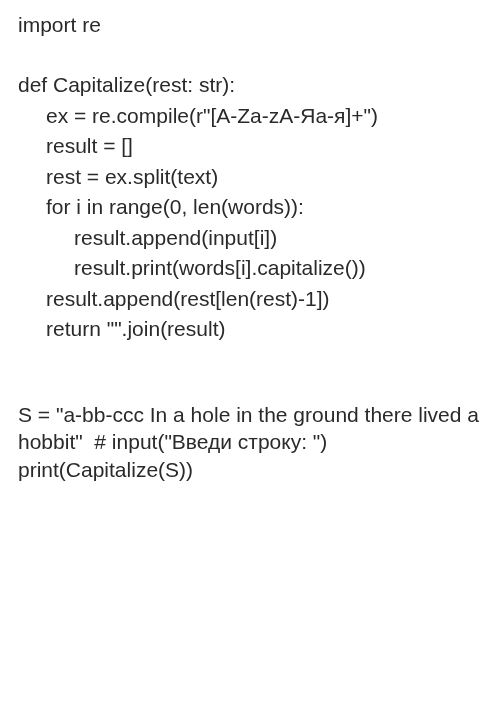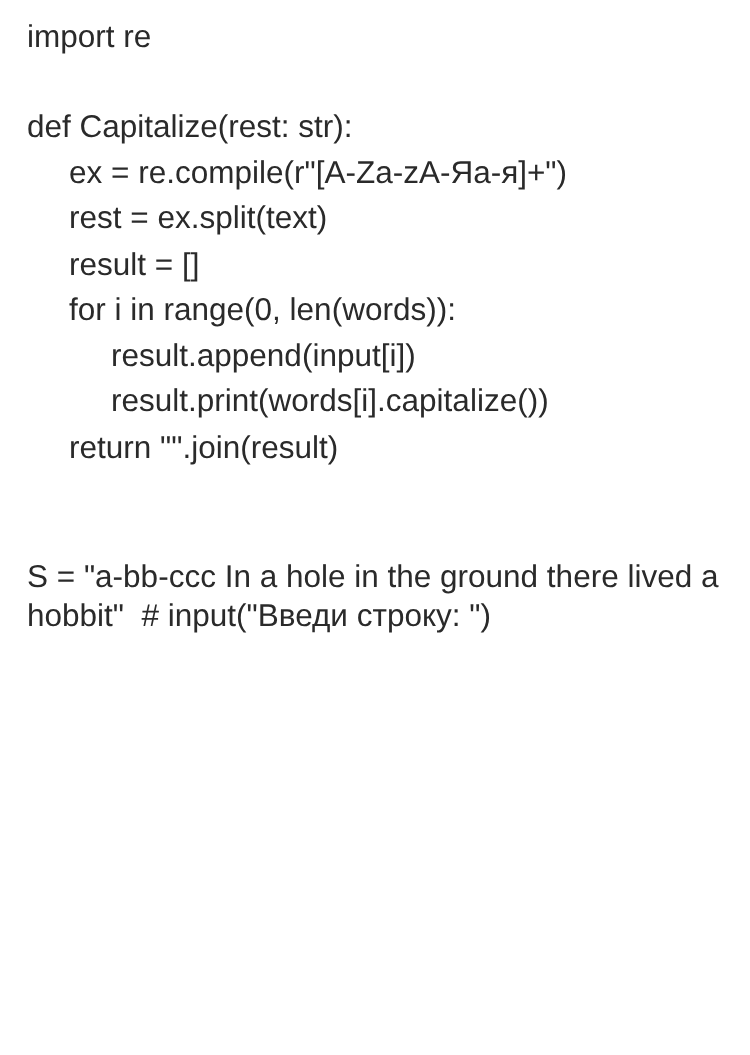--- a/index.html
+++ b/index.html
@@ -28,21 +28,23 @@
   .tight { line-height: 1.25; }
 </style>
 </head>
 <body>
 
 <div class="page">
   <div class="line">import re</div>
   <div class="spacer"></div>
   <div class="line">def Capitalize(rest: str):</div>
   <div class="line indent1">ex = re.compile(r"[A-Za-zА-Яа-я]+")</div>
+  <div class="line indent1">result = []</div>
   <div class="line indent1">rest = ex.split(text)</div>
-  <div class="line indent1">result = []</div>
   <div class="line indent1">for i in range(0, len(words)):</div>
   <div class="line indent2">result.append(input[i])</div>
   <div class="line indent2">result.print(words[i].capitalize())</div>
+  <div class="line indent1">result.append(rest[len(rest)-1])</div>
   <div class="line indent1">return "".join(result)</div>
   <div class="spacer-lg"></div>
   <div class="line tight">S = "a-bb-ccc In a hole in the ground there lived a hobbit"  # input("Введи строку: ")</div>
+  <div class="line">print(Capitalize(S))</div>
 </div>
 
 </body></html>

